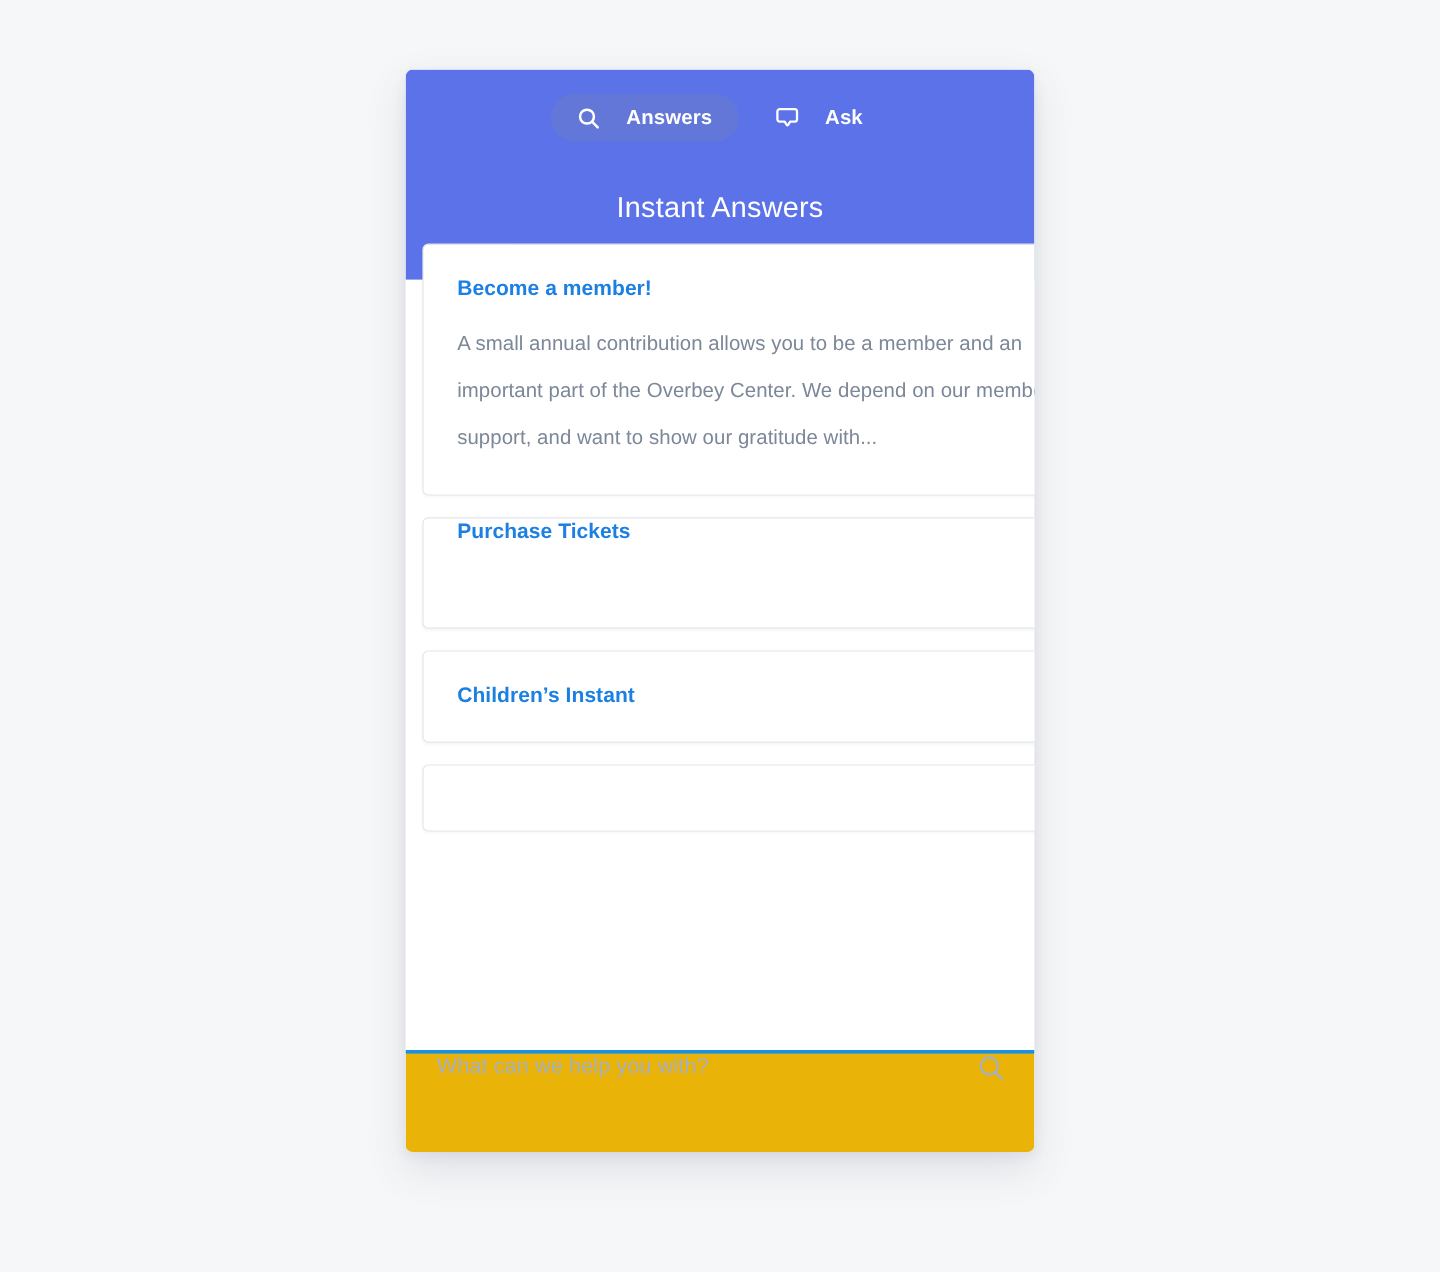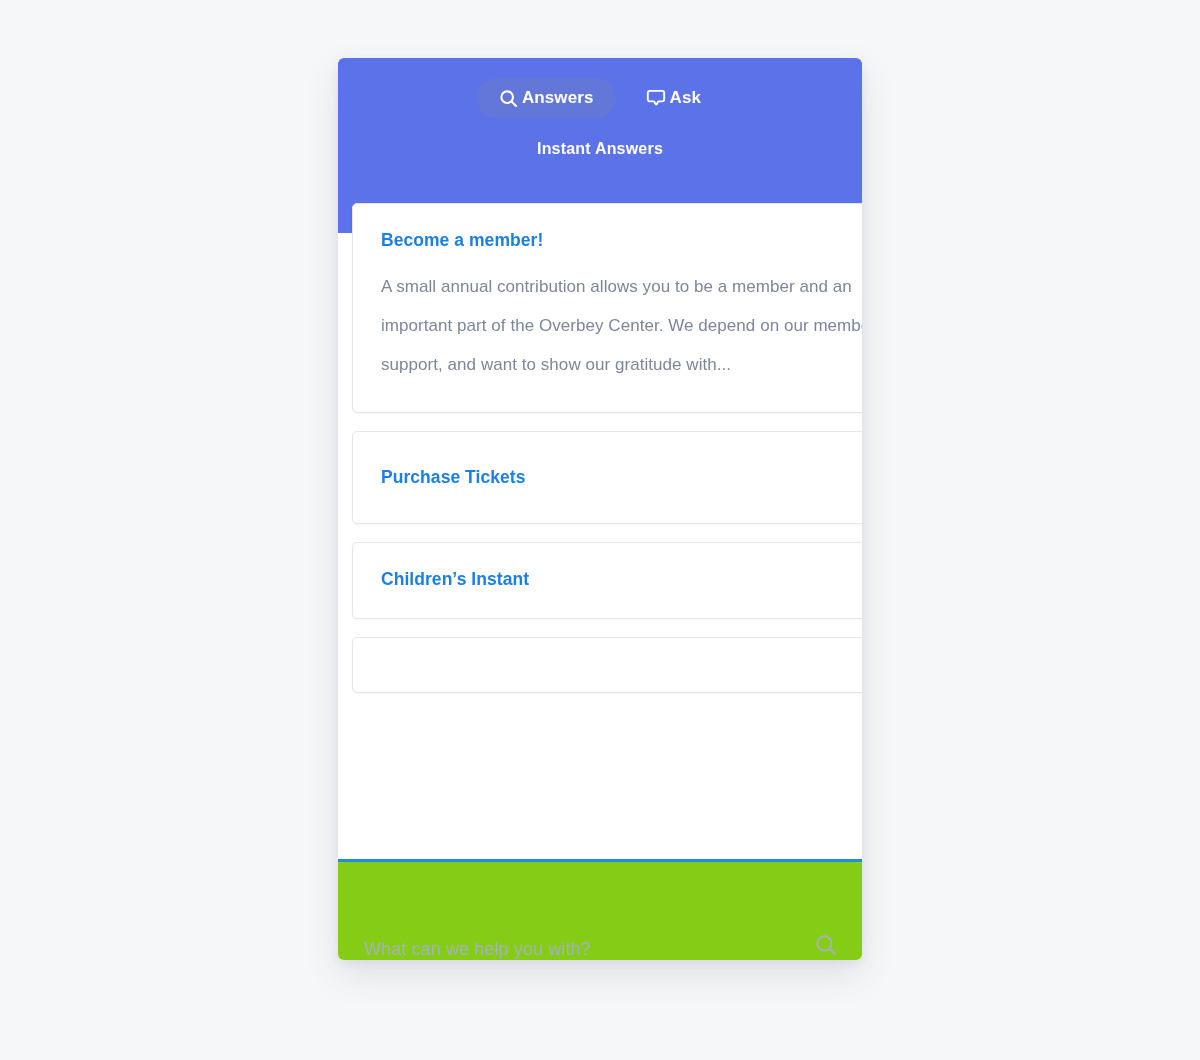--- a/index.html
+++ b/index.html
@@ -50,21 +50,21 @@
     display: flex;
     align-items: center;
     justify-content: center;
     gap: 8px;
     padding-top: 20px;
   }
 
   .tab {
     display: flex;
     align-items: center;
-    gap: 4px;
+    gap: 22px;
     height: 40px;
     padding: 0 22px;
     border-radius: 20px;
     color: #ffffff;
     font-size: 17px;
     font-weight: bold;
     letter-spacing: 0.1px;
     cursor: pointer;
     background: transparent;
     border: none;
@@ -74,23 +74,23 @@
 
   .tab.active {
     background: #6277d8;
   }
 
   .tab svg { display: block; }
 
   .header-title {
     text-align: center;
     color: #ffffff;
-    font-size: 16px;
-    font-weight: bold;
-    margin-top: 22px;
+    font-size: 24px;
+    font-weight: normal;
+    margin-top: 42px;
     letter-spacing: 0.2px;
   }
 
   
   .list {
     position: absolute;
     left: 0;
     top: 0;
     width: 632px;
     height: 817px;
@@ -105,21 +105,21 @@
     border-radius: 5px;
     box-shadow: 0 1px 2px rgba(60, 70, 110, 0.05);
     padding: 26px 28px 28px 28px;
     margin-bottom: 18px;
   }
 
   .card.compact {
     padding: 0 20px 0 28px;
     height: 93px;
     display: flex;
-    align-items: center;
+    align-items: flex-start;
     justify-content: space-between;
   }
 
   .card-title {
     color: #1b7fe3;
     font-size: 17.5px;
     font-weight: bold;
     letter-spacing: 0.05px;
     line-height: 1.2;
   }
@@ -134,25 +134,25 @@
   }
 
   .ext-icon { display: block; flex: none; }
 
   
   .searchbar {
     position: absolute;
     left: 0;
     bottom: 0;
     width: 524px;
-    height: 101px;
-    background: #84cc16;
+    height: 85px;
+    background: #eab308;
     border-top: 3px solid #1b8fe3;
     display: flex;
-    align-items: flex-end;
+    align-items: flex-start;
     padding: 0 24px 0 26px;
     z-index: 3;
   }
 
   .search-input {
     flex: 1;
     border: none;
     outline: none;
     font-family: "Liberation Sans", sans-serif;
     font-size: 18px;

